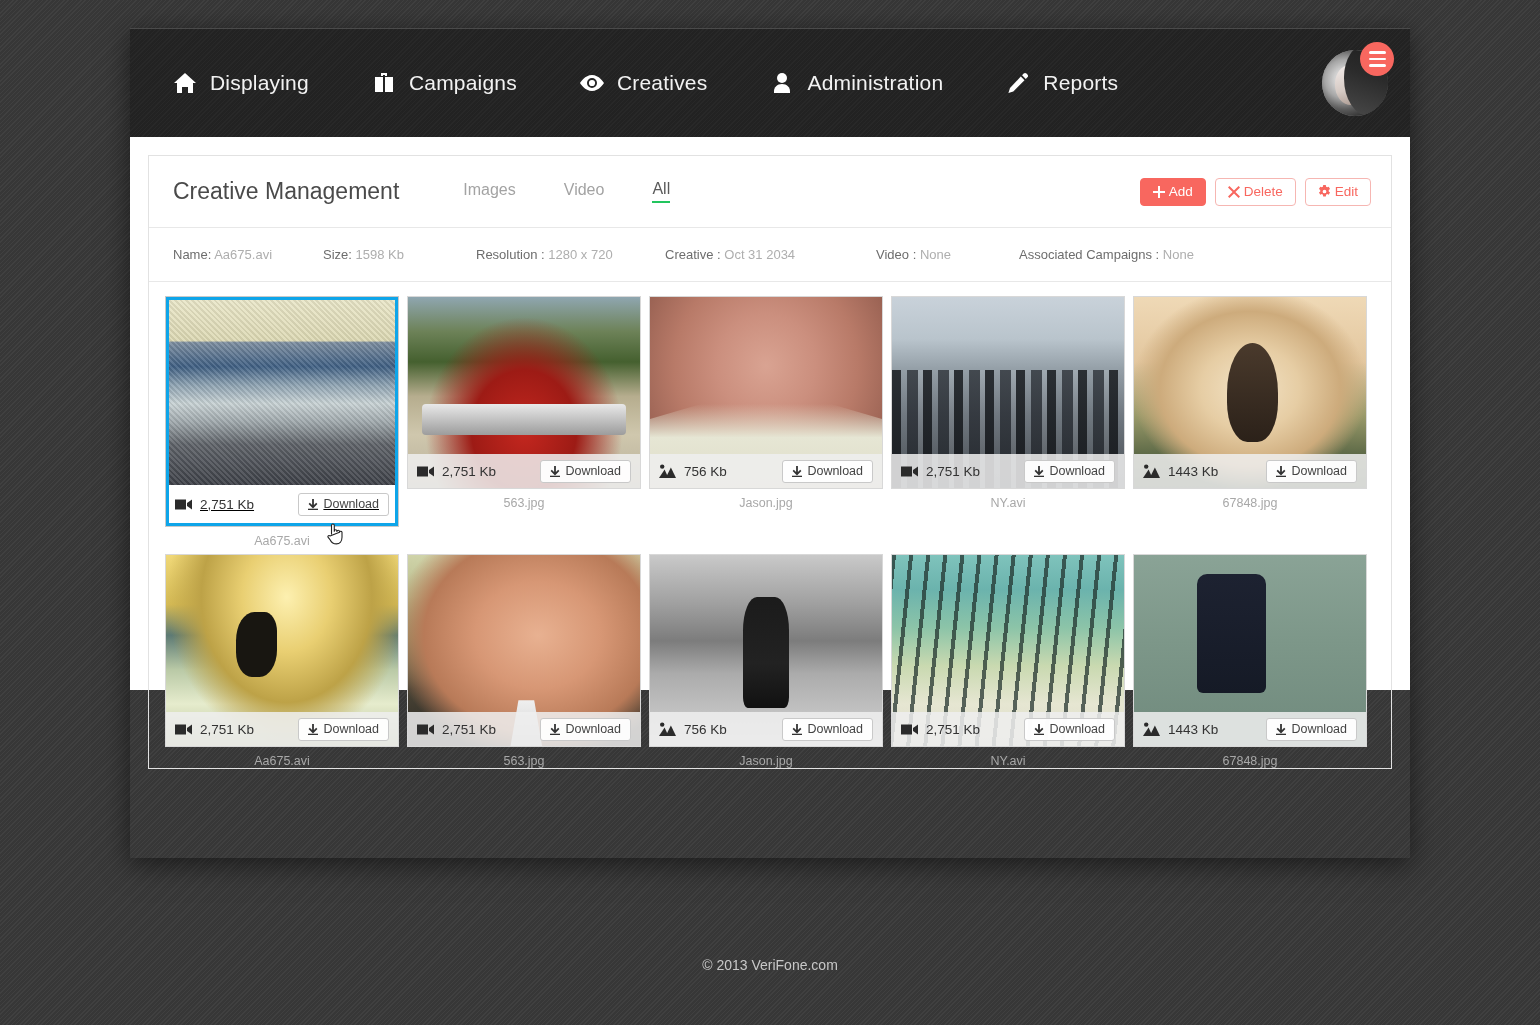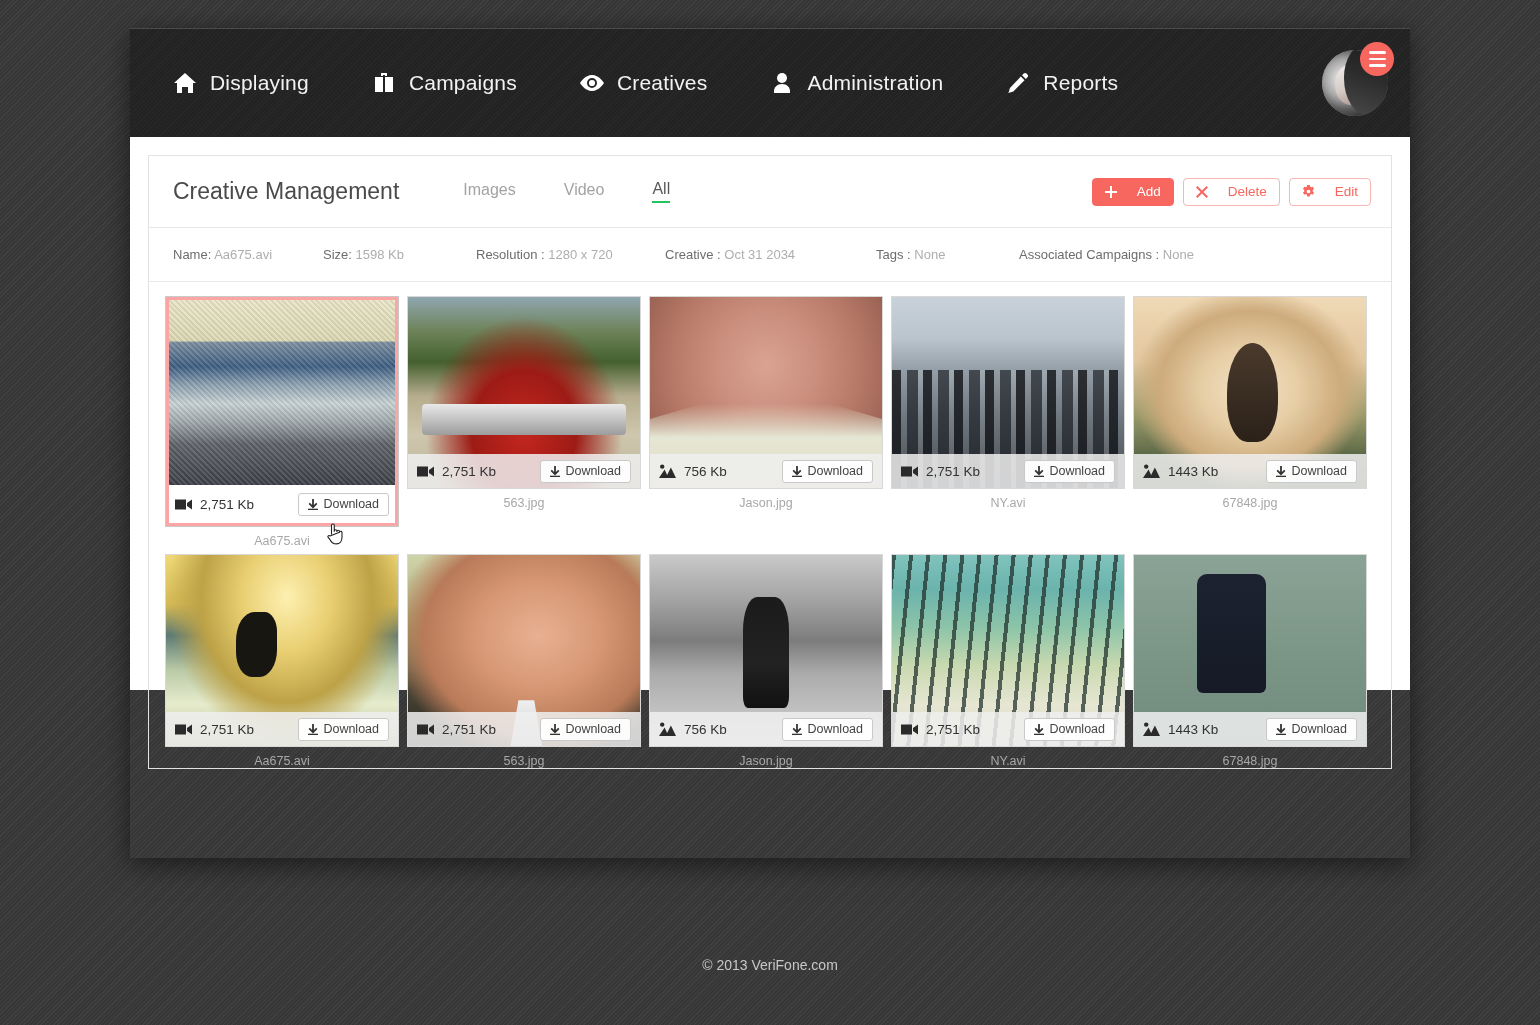--- a/index.html
+++ b/index.html
@@ -151,21 +151,21 @@
     padding-bottom: 3px;
     white-space: nowrap;
   }
   .tab.active { color: #5a5a5a; border-bottom: 2px solid #22c55e; text-align: right; }
 
   #panel-actions { margin-left: auto; display: flex; gap: 9px; }
   .btn {
     height: 28px;
     display: inline-flex;
     align-items: center;
-    gap: 20px;
+    gap: 4px;
     padding: 0 12px;
     font-size: 13.5px;
     border-radius: 4px;
     cursor: pointer;
     white-space: nowrap;
   }
   .btn svg { display: block; }
   .btn-primary { background: #f8675f; color: #ffffff; border: 1px solid #f8675f; }
   .btn-primary svg { fill: #ffffff; }
   .btn-outline { background: #ffffff; color: #f8675f; border: 1px solid #f6b6b2; }
@@ -195,24 +195,25 @@
     display: flex;
     flex-wrap: wrap;
   }
   .cell {
     width: 242px;
     margin: 0 0 6px 0;
     padding: 0 4px;
   }
   .card {
     border: 1px solid #d8d8d8;
-    background: #fca5a5;
+    background: #0ea5e9;
     padding: 0;
     position: relative;
     cursor: pointer;
+    text-decoration: underline;
   }
   .card.selected { padding: 3px; border: 1px solid #c9c9c9; }
   .thumb-wrap { position: relative; overflow: hidden; height: 191px; }
   .card.selected .thumb-wrap { height: 185px; }
   .thumb { position: absolute; inset: 0; }
 
   .card-bar {
     position: absolute;
     left: 0; right: 0; bottom: 0;
     height: 34px;
@@ -533,21 +534,21 @@
         </div>
         <div class="meta-item meta-i-3">
           <span class="meta-label">Resolution :</span>
           <span class="meta-value">1280 x 720</span>
         </div>
         <div class="meta-item meta-i-4">
           <span class="meta-label">Creative :</span>
           <span class="meta-value">Oct 31 2034</span>
         </div>
         <div class="meta-item meta-i-5">
-          <span class="meta-label">Tags :</span>
+          <span class="meta-label">Video :</span>
           <span class="meta-value">None</span>
         </div>
         <div class="meta-item">
           <span class="meta-label">Associated Campaigns :</span>
           <span class="meta-value">None</span>
         </div>
       </div>
 
       <div id="grid">
           <div class="cell">

